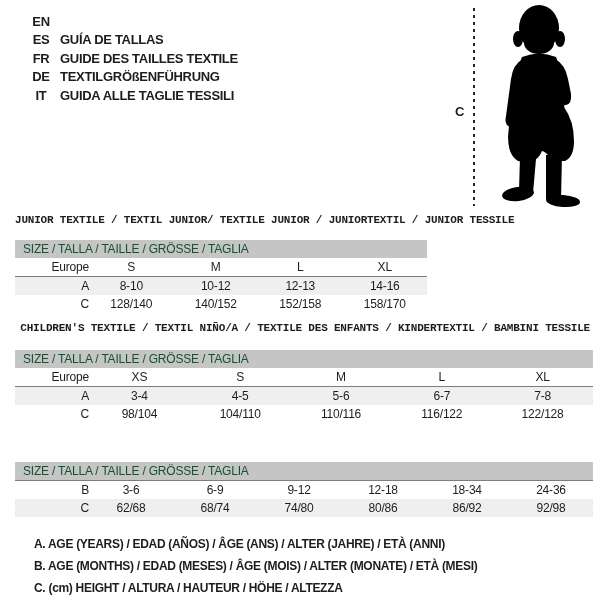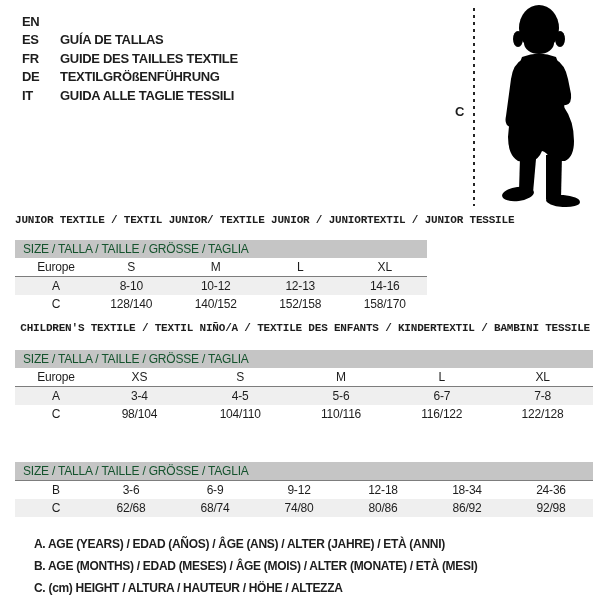--- a/index.html
+++ b/index.html
@@ -1,20 +1,20 @@
 <!DOCTYPE html>
 <html style="--size-bar-bg: #c5c5c5; --alt-row-bg: #efefef; --rule: #7d7d7d; --text: #1d1d1d;"><head>
 <meta charset="utf-8">
 <style>
   html,body{margin:0;padding:0;background:#fff;}
   body{font-family:"Liberation Sans", sans-serif; color:var(--text,#1d1d1d);}
   .canvas{position:relative;width:600px;height:600px;background:#fff;overflow:hidden;}
 
   
-  .lang-block{position:absolute;left:22px;top:12px;}
+  .lang-block{position:absolute;left:22px;top:12px;text-align:center;}
   .lang-row{display:flex;height:18.5px;align-items:center;font-weight:bold;font-size:13px;letter-spacing:-0.3px;}
   .lang-code{width:38px;flex:0 0 38px;}
 
   
   .dash-line{position:absolute;left:473px;top:8px;width:2px;height:198px;
     background:repeating-linear-gradient(to bottom,#242424 0 3px,transparent 3px 7px);}
   .measure-c{position:absolute;left:455px;top:104px;font-weight:bold;font-size:13px;}
   .baby-svg{position:absolute;left:482px;top:2px;width:114px;height:206px;}
 
   
@@ -24,21 +24,21 @@
   #t3-title{top:426px;width:540px;}
 
   
   table.size-table{position:absolute;left:15px;border-collapse:collapse;table-layout:fixed;font-size:12px;letter-spacing:-0.2px;}
   #table1{top:240px;width:412px;}
   #table2{top:350px;width:578px;}
   #table3{top:462px;width:578px;}
   col.c-label{width:74px;}
   .size-table td{height:18px;padding:0;vertical-align:middle;}
   tr.size-bar td{background:var(--size-bar-bg,#c5c5c5);color:#14532d;padding-left:8px;height:18px;}
-  td.row-label{text-align:center;padding-left:8px;}
+  td.row-label{text-align:right;padding-left:8px;}
   td.val{text-align:center;}
   tr.rule-under td{border-bottom:1px solid var(--rule,#7d7d7d);}
   tr.alt td{background:var(--alt-row-bg,#efefef);}
 
   
   .legend{position:absolute;left:15px;top:533px;margin-left:19px;}
   .legend-line{font-weight:bold;font-size:12px;line-height:22px;letter-spacing:-0.3px;}
 </style>
 </head>
 <body>

